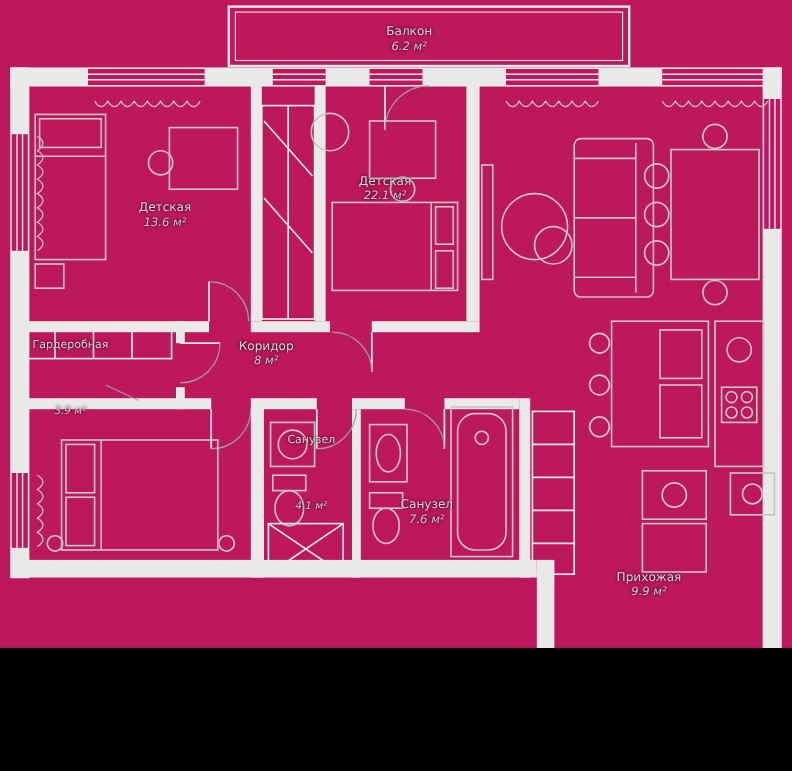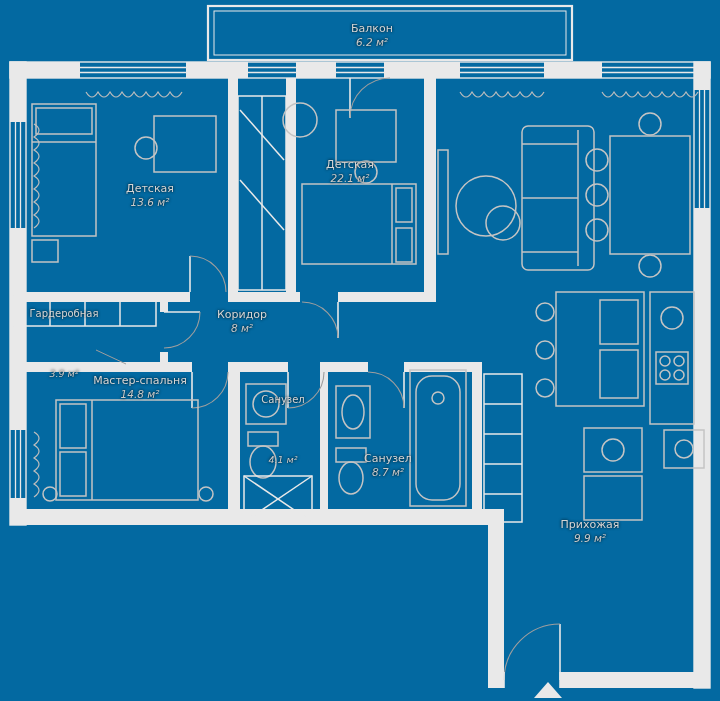--- a/index.html
+++ b/index.html
@@ -1,17 +1,17 @@
 <!DOCTYPE html>
 <html><head>
 <meta charset="utf-8">
 <style>
   html,body{margin:0;padding:0;background:#000;}
   .plan-stage{
-    position:relative;width:720px;height:701px;background:#0369a1;overflow:hidden;
+    position:relative;width:720px;height:589px;background:#be185d;overflow:hidden;
     font-family:"DejaVu Sans",sans-serif;
   }
   .plan-stage svg{position:absolute;inset:0;}
   .lbl{
     position:absolute;transform:translate(-50%,-50%);
     display:flex;flex-direction:column;align-items:center;text-align:center;
     color:#d6d6d6;font-size:11px;line-height:1.3;white-space:nowrap;
     text-shadow:0 0 3px #000;pointer-events:none;
   }
   .lbl .larea{font-size:10.5px;color:#c9c9c9;font-style:italic;}
@@ -282,33 +282,29 @@
   <div class="lbl sm" style="left:64px;top:344px">
     <span class="lname">Гардеробная</span>
     <span class="larea">3.9 м²</span>
   </div>
 
   <div class="lbl" style="left:242px;top:322px">
     <span class="lname">Коридор</span>
     <span class="larea">8 м²</span>
   </div>
 
-  <div class="lbl" style="left:140px;top:388px">
-    <span class="lname">Мастер-спальня</span>
-    <span class="larea">14.8 м²</span>
-  </div>
 
   <div class="lbl sm" style="left:283px;top:430px">
     <span class="lname">Санузел</span>
     <span class="larea">4.1 м²</span>
   </div>
 
   <div class="lbl" style="left:388px;top:466px">
     <span class="lname">Санузел</span>
-    <span class="larea">8.7 м²</span>
+    <span class="larea">7.6 м²</span>
   </div>
 
   <div class="lbl" style="left:590px;top:532px">
     <span class="lname">Прихожая</span>
     <span class="larea">9.9 м²</span>
   </div>
 
 </div>
 
 </body></html>

